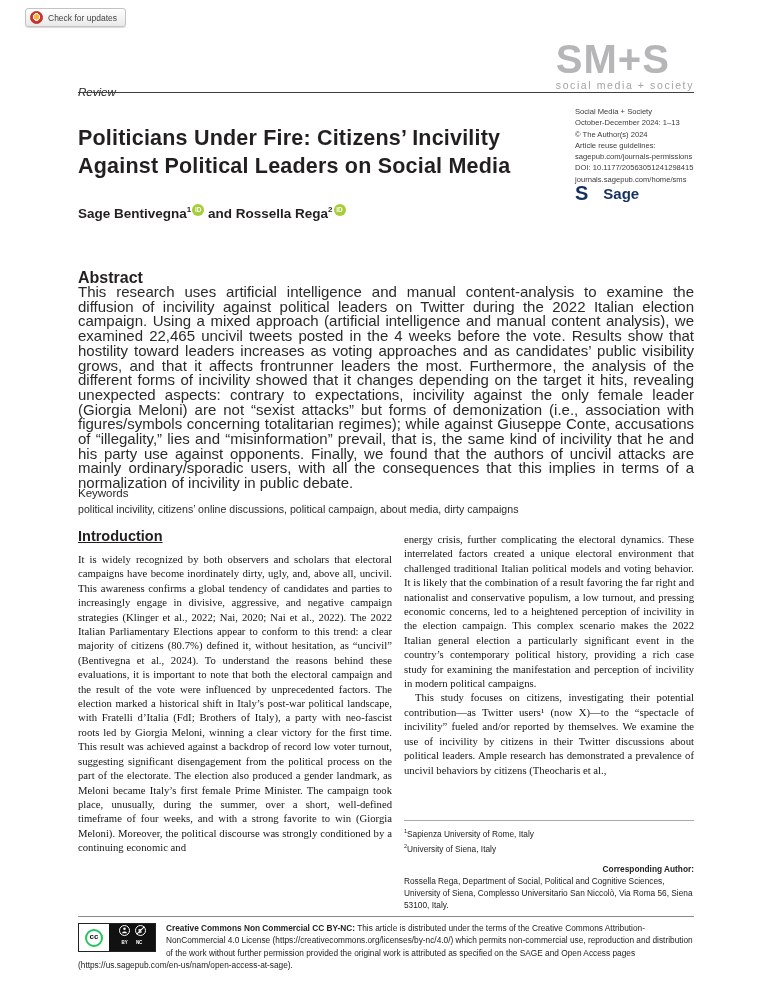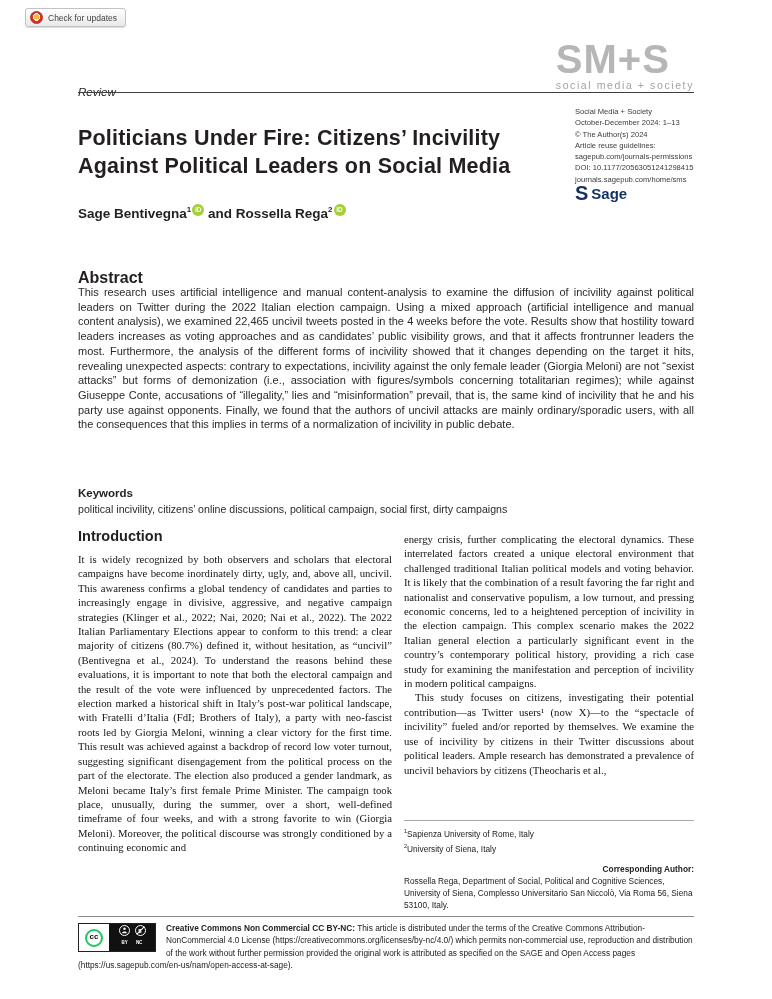--- a/index.html
+++ b/index.html
@@ -28,41 +28,41 @@
   .logo-sub{font-size:10.5px;color:#a3a3a6;letter-spacing:1.6px;margin-top:1px;}
   .head-rule{position:absolute;left:78px;right:78px;top:92px;border-top:1.6px solid #3f3f3f;}
   
   .title{
     position:absolute;left:78px;top:110px;width:482px;
     font-size:21.5px;line-height:28px;font-weight:bold;color:#231f20;letter-spacing:.2px;
   }
   .meta{position:absolute;left:575px;top:106px;width:125px;font-size:7.6px;line-height:11.3px;color:#3a3a3a;}
   .sage-logo{position:absolute;left:575px;top:182px;color:#14305f;display:flex;align-items:center;gap:3px;}
   .sage-s{font-size:20px;font-weight:bold;}
-  .sage-word{font-size:15px;font-weight:bold;}
+  .sage-word{font-size:15px;font-weight:bold;margin-left:12px;}
   
   .authors{position:absolute;left:78px;top:204px;font-size:13.5px;font-weight:bold;color:#231f20;}
   .authors sup{font-size:8px;}
   .orcid{
     display:inline-block;width:12px;height:12px;border-radius:50%;background:#a6ce39;
     color:#fff;font-size:6.5px;font-weight:bold;text-align:center;line-height:12px;
     vertical-align:super;margin-left:1px;cursor:pointer;
   }
   
   .abstract-head{position:absolute;left:78px;top:269px;font-size:16px;font-weight:bold;color:#231f20;}
   .abstract-text{
     position:absolute;left:78px;top:285px;width:616px;
-    font-size:11px;line-height:14.7px;text-align:justify;color:#2a2a2a;
+    font-size:15px;line-height:14.7px;text-align:justify;color:#2a2a2a;
   }
-  .keywords-head{position:absolute;left:78px;top:487px;font-size:11.5px;font-weight:bold;color:#231f20;}
+  .keywords-head{position:absolute;left:78px;top:487px;font-size:11.5px;font-weight:normal;color:#231f20;}
   .keywords-text{position:absolute;left:78px;top:503px;width:616px;font-size:10.6px;color:#2a2a2a;}
   
   .col-left{position:absolute;left:78px;top:528px;width:314px;}
   .col-right{position:absolute;left:404px;top:532px;width:290px;height:286px;overflow:hidden;}
-  .section-head{font-size:14.5px;font-weight:bold;color:#231f20;margin:0 0 8px 0;}
+  .section-head{font-size:14.5px;font-weight:bold;color:#231f20;margin:0 0 8px 0;text-decoration:underline;}
   .body-par{
     font-family:"Liberation Serif",serif;font-size:10.7px;line-height:14.4px;
     text-align:justify;color:#141414;margin:0;
   }
   .body-par.indent{text-indent:11px;}
   
   .footnotes{position:absolute;left:404px;top:820px;width:290px;font-size:8.3px;line-height:12px;color:#222;}
   .footnotes .rule{border-top:1px solid #a9a9a9;margin-bottom:4px;}
   .footnotes sup{font-size:5.5px;}
   .corr-head{font-weight:bold;margin-top:8px;text-align:right;}
@@ -114,21 +114,21 @@
   </div>
 
   <div class="authors">
     <span>Sage Bentivegna</span><sup>1</sup><span class="orcid">iD</span><span> and </span><span>Rossella Rega</span><sup>2</sup><span class="orcid">iD</span>
   </div>
 
   <div class="abstract-head">Abstract</div>
   <div class="abstract-text">This research uses artificial intelligence and manual content-analysis to examine the diffusion of incivility against political leaders on Twitter during the 2022 Italian election campaign. Using a mixed approach (artificial intelligence and manual content analysis), we examined 22,465 uncivil tweets posted in the 4 weeks before the vote. Results show that hostility toward leaders increases as voting approaches and as candidates’ public visibility grows, and that it affects frontrunner leaders the most. Furthermore, the analysis of the different forms of incivility showed that it changes depending on the target it hits, revealing unexpected aspects: contrary to expectations, incivility against the only female leader (Giorgia Meloni) are not “sexist attacks” but forms of demonization (i.e., association with figures/symbols concerning totalitarian regimes); while against Giuseppe Conte, accusations of “illegality,” lies and “misinformation” prevail, that is, the same kind of incivility that he and his party use against opponents. Finally, we found that the authors of uncivil attacks are mainly ordinary/sporadic users, with all the consequences that this implies in terms of a normalization of incivility in public debate.</div>
 
   <div class="keywords-head">Keywords</div>
-  <div class="keywords-text">political incivility, citizens’ online discussions, political campaign, social first, dirty campaigns</div>
+  <div class="keywords-text">political incivility, citizens’ online discussions, political campaign, about media, dirty campaigns</div>
 
   <div class="col-left">
     <h2 class="section-head">Introduction</h2>
     <p class="body-par">It is widely recognized by both observers and scholars that electoral campaigns have become inordinately dirty, ugly, and, above all, uncivil. This awareness confirms a global tendency of candidates and parties to increasingly engage in divisive, aggressive, and negative campaign strategies (Klinger et al., 2022; Nai, 2020; Nai et al., 2022). The 2022 Italian Parliamentary Elections appear to conform to this trend: a clear majority of citizens (80.7%) defined it, without hesitation, as “uncivil” (Bentivegna et al., 2024). To understand the reasons behind these evaluations, it is important to note that both the electoral campaign and the result of the vote were influenced by unprecedented factors. The election marked a historical shift in Italy’s post-war political landscape, with Fratelli d’Italia (FdI; Brothers of Italy), a party with neo-fascist roots led by Giorgia Meloni, winning a clear victory for the first time. This result was achieved against a backdrop of record low voter turnout, suggesting significant disengagement from the political process on the part of the electorate. The election also produced a gender landmark, as Meloni became Italy’s first female Prime Minister. The campaign took place, unusually, during the summer, over a short, well-defined timeframe of four weeks, and with a strong favorite to win (Giorgia Meloni). Moreover, the political discourse was strongly conditioned by a continuing economic and</p>
   </div>
 
   <div class="col-right">
     <p class="body-par">energy crisis, further complicating the electoral dynamics. These interrelated factors created a unique electoral environment that challenged traditional Italian political models and voting behavior. It is likely that the combination of a result favoring the far right and nationalist and conservative populism, a low turnout, and pressing economic concerns, led to a heightened perception of incivility in the election campaign. This complex scenario makes the 2022 Italian general election a particularly significant event in the country’s contemporary political history, providing a rich case study for examining the manifestation and perception of incivility in modern political campaigns.</p>
     <p class="body-par indent">This study focuses on citizens, investigating their potential contribution—as Twitter users¹ (now X)—to the “spectacle of incivility” fueled and/or reported by themselves. We examine the use of incivility by citizens in their Twitter discussions about political leaders. Ample research has demonstrated a prevalence of uncivil behaviors by citizens (Theocharis et al.,</p>
   </div>

